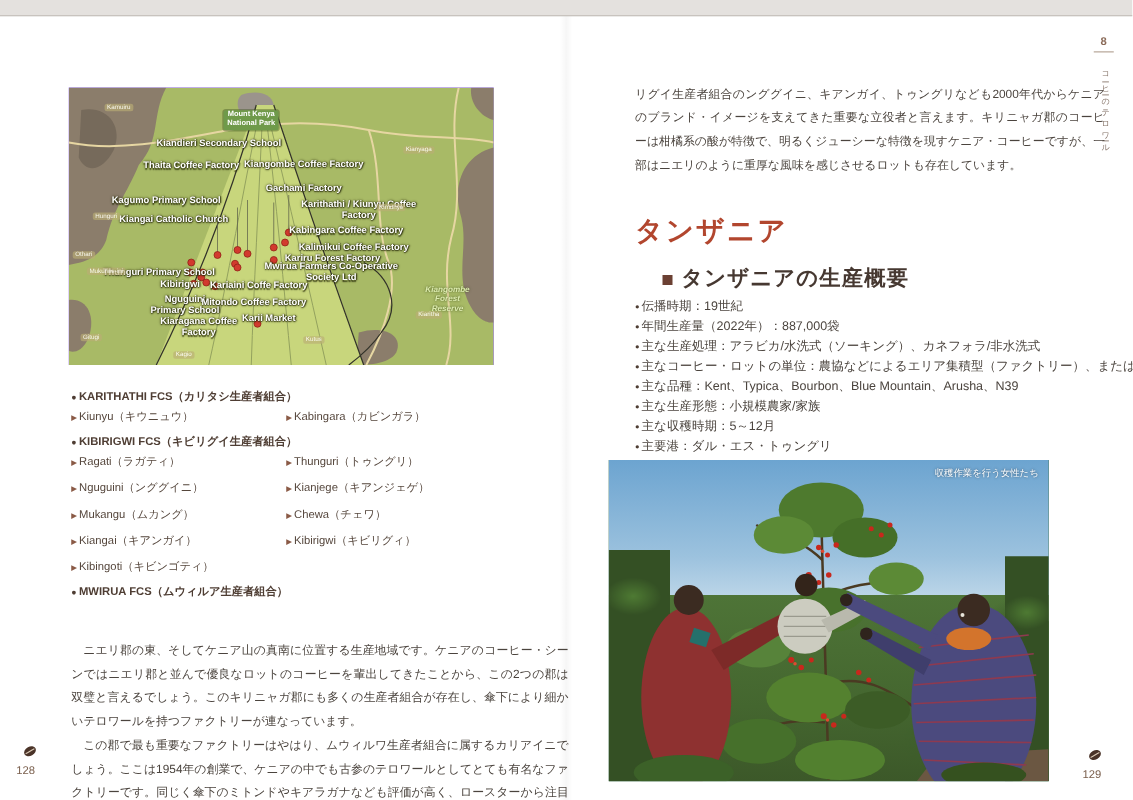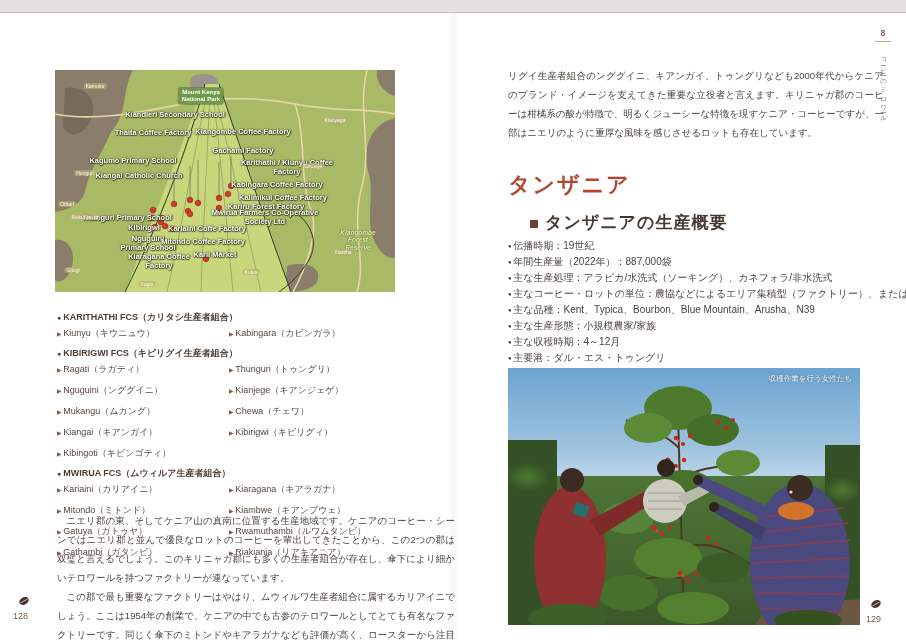--- a/index.html
+++ b/index.html
@@ -41,21 +41,21 @@
   
   .intro { position:absolute; left:508px; top:66px; width:376px; font-size:9.5px; line-height:19px; color:#4b443e; text-align:justify; }
   .country-heading { position:absolute; left:508px; top:170px; font-size:22px; font-weight:bold; color:#b2462e; letter-spacing:2px;text-align:center; }
   .section-heading { position:absolute; left:530px; top:211px; font-size:17px; font-weight:bold; color:#463831; letter-spacing:1px; }
   .section-heading .sq { display:inline-block; width:8px; height:8px; background:#6b4033; margin-right:7px; }
   .bullets { position:absolute; left:508px; top:238px; width:382px; list-style:none; }
   .bullets li { font-size:10px; line-height:16px; color:#4b443e; white-space:nowrap; }
   .bullets li::before { content:"● "; font-size:6px; color:#4e3d33; vertical-align:1px; }
 
   
-  .photo { position:absolute; left:508px; top:368px; width:352px; height:257px; overflow:hidden; background:#14532d; }
+  .photo { position:absolute; left:487px; top:368px; width:352px; height:257px; overflow:hidden; background:#14532d; }
   .sky { position:absolute; left:0; top:0; width:100%; height:50%; background:linear-gradient(180deg,#6ca4d0 0%, #9cc2de 60%, #cfe2ee 100%); }
   .field { position:absolute; left:0; top:42%; width:100%; height:58%;
      background:
        radial-gradient(40px 26px at 8% 20%, #3a5829 0%, rgba(58,88,41,0) 70%),
        radial-gradient(50px 30px at 95% 15%, #3a5829 0%, rgba(58,88,41,0) 70%),
        radial-gradient(60px 40px at 20% 70%, #42652e 0%, rgba(66,101,46,0) 70%),
        radial-gradient(70px 45px at 80% 80%, #3c5e2a 0%, rgba(60,94,42,0) 70%),
        linear-gradient(180deg,#4e7437 0%, #44662f 60%, #3c5829 100%); }
   .bush-l { position:absolute; left:0; top:28%; width:14%; height:72%;
      background: radial-gradient(30px 20px at 40% 20%, #4e7a33 0%, rgba(78,122,51,0) 75%), #345024; }
@@ -190,30 +190,20 @@
       <div class="lg-item">Thunguri（トゥングリ）</div>
       <div class="lg-item">Nguguini（ンググイニ）</div>
       <div class="lg-item">Kianjege（キアンジェゲ）</div>
       <div class="lg-item">Mukangu（ムカング）</div>
       <div class="lg-item">Chewa（チェワ）</div>
       <div class="lg-item">Kiangai（キアンガイ）</div>
       <div class="lg-item">Kibirigwi（キビリグィ）</div>
       <div class="lg-item">Kibingoti（キビンゴティ）</div>
     </div>
     <div class="lg-header">MWIRUA FCS（ムウィルア生産者組合）</div>
-    <div class="lg-grid">
-      <div class="lg-item">Kariaini（カリアイニ）</div>
-      <div class="lg-item">Kiaragana（キアラガナ）</div>
-      <div class="lg-item">Mitondo（ミトンド）</div>
-      <div class="lg-item">Kiambwe（キアンブウェ）</div>
-      <div class="lg-item">Gatuya（ガトゥヤ）</div>
-      <div class="lg-item">Rwamuthambi（ルワムタンビ）</div>
-      <div class="lg-item">Gathambi（ガタンビ）</div>
-      <div class="lg-item">Riakiania（リアキアニア）</div>
-    </div>
   </div>
 
   <div class="left-paras">
     <p class="para">ニエリ郡の東、そしてケニア山の真南に位置する生産地域です。ケニアのコーヒー・シーンではニエリ郡と並んで優良なロットのコーヒーを輩出してきたことから、この2つの郡は双璧と言えるでしょう。このキリニャガ郡にも多くの生産者組合が存在し、傘下により細かいテロワールを持つファクトリーが連なっています。</p>
     <p class="para">この郡で最も重要なファクトリーはやはり、ムウィルワ生産者組合に属するカリアイニでしょう。ここは1954年の創業で、ケニアの中でも古参のテロワールとしてとても有名なファクトリーです。同じく傘下のミトンドやキアラガナなども評価が高く、ロースターから注目されています。また、キビ</p>
   </div>
 
   <svg class="bean" style="left:18px;top:595px" viewBox="0 0 12 12">
     <ellipse cx="6" cy="6" rx="5" ry="3.6" transform="rotate(-28 6 6)" fill="#4a3328"></ellipse>
     <path d="M2.5,8 C5,7 7,5 9.5,4" stroke="#d9c8b4" stroke-width="0.9" fill="none"></path>
@@ -228,21 +218,21 @@
     <span class="sq"></span><span>タンザニアの生産概要</span>
   </h2>
 
   <ul class="bullets">
     <li>伝播時期：19世紀</li>
     <li>年間生産量（2022年）：887,000袋</li>
     <li>主な生産処理：アラビカ/水洗式（ソーキング）、カネフォラ/非水洗式</li>
     <li>主なコーヒー・ロットの単位：農協などによるエリア集積型（ファクトリー）、または大規模私営農園</li>
     <li>主な品種：Kent、Typica、Bourbon、Blue Mountain、Arusha、N39</li>
     <li>主な生産形態：小規模農家/家族</li>
-    <li>主な収穫時期：4～12月</li>
+    <li>主な収穫時期：5～12月</li>
     <li>主要港：ダル・エス・トゥングリ</li>
   </ul>
 
   <div class="photo">
     <div class="sky"></div>
     <div class="field"></div>
     <div class="bush-l"></div>
     <div class="bush-r"></div>
     <div class="soil"></div>
     <svg width="352" height="257" viewBox="0 0 352 257" style="position:absolute;left:0;top:0">

